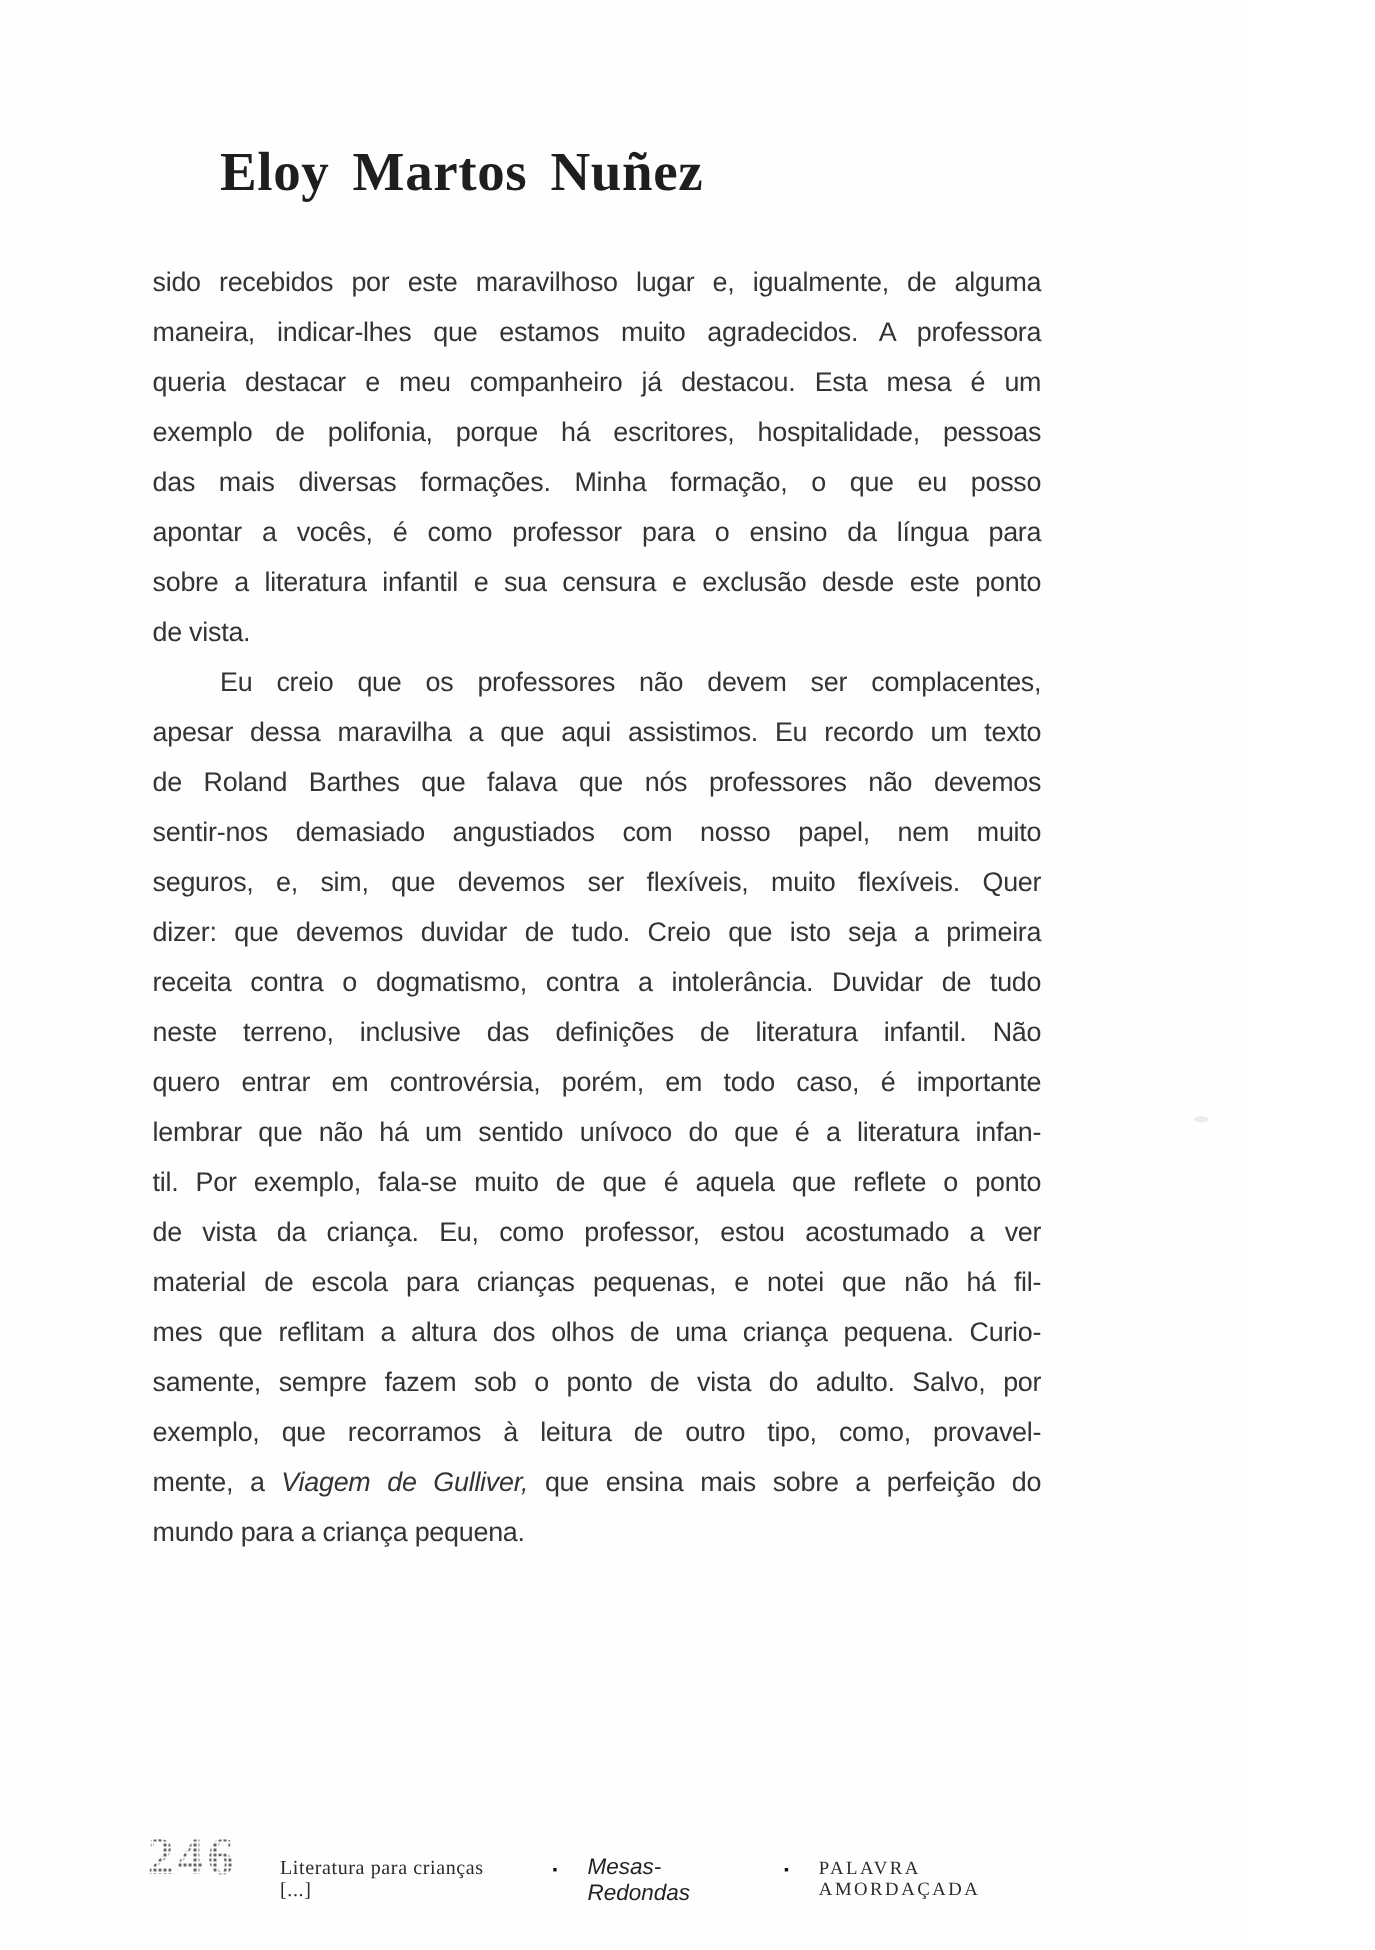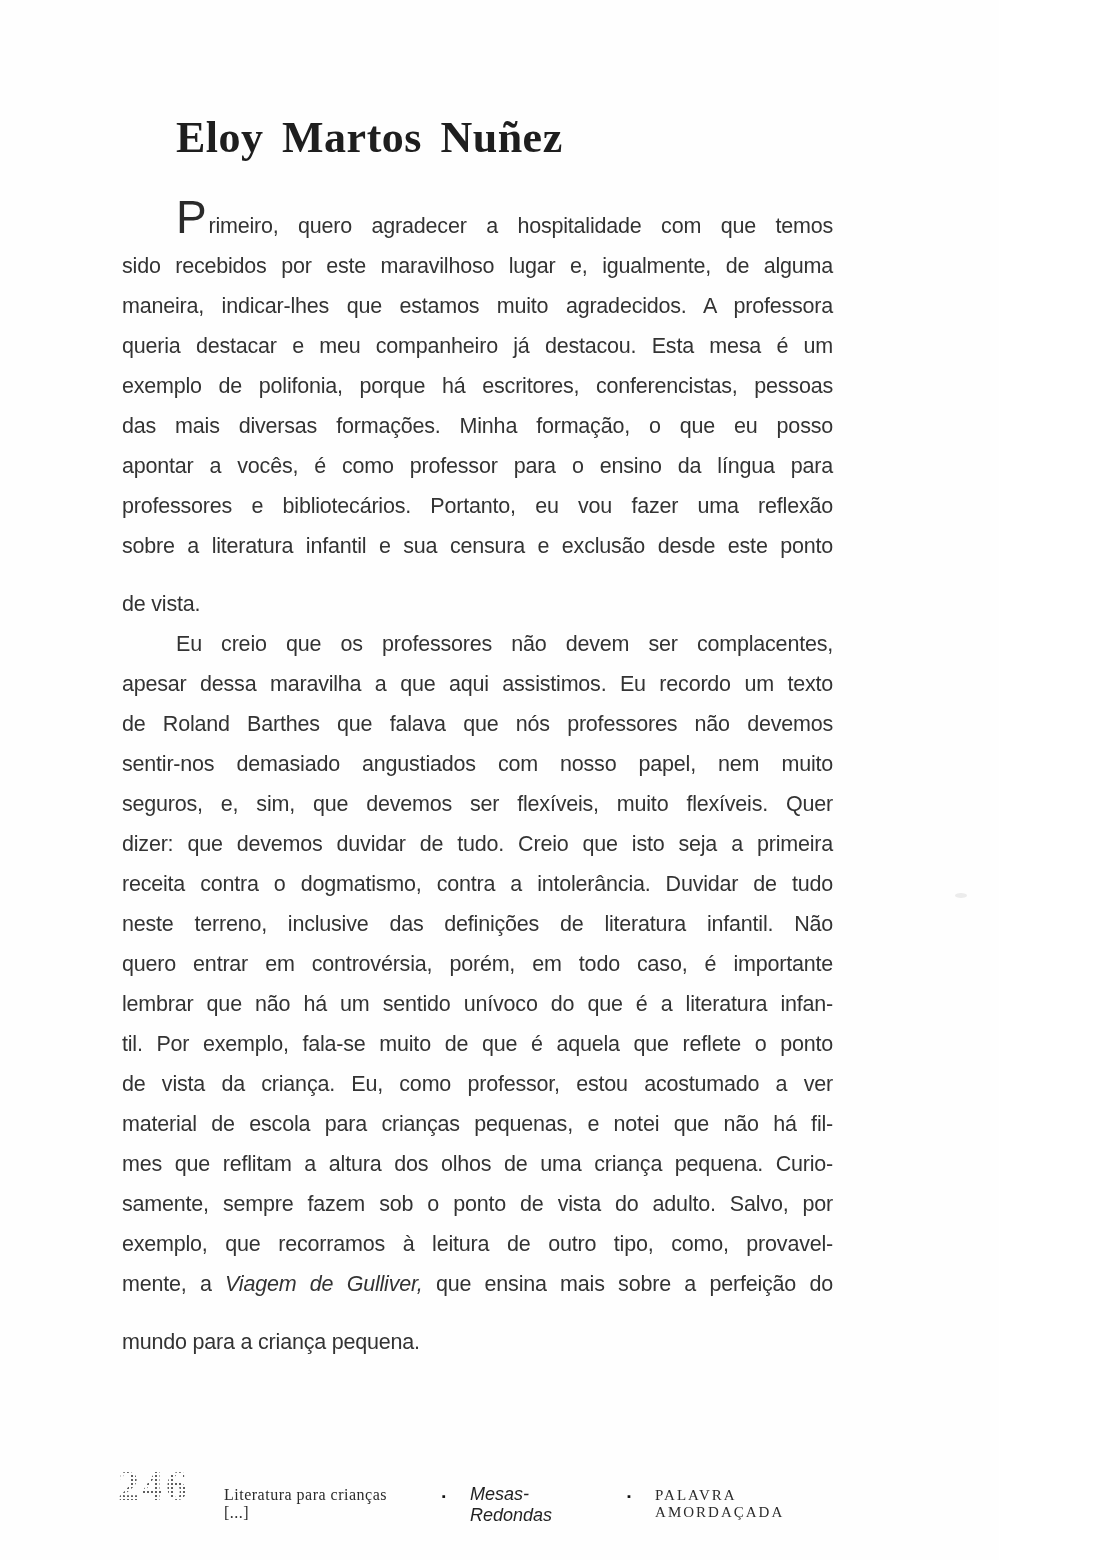--- a/index.html
+++ b/index.html
@@ -37,21 +37,21 @@
     color: #333333;
   }
   .line {
     height: 40px;
     line-height: 40px;
     text-align: justify;
     text-align-last: justify;
     white-space: normal;
   }
   .line.first { text-indent: 54px; }
-  .line.last  { text-align-last: left; margin-top: 18px; }
+  .line.last  { text-align-last: left; }
   .initial {
     font-size: 46px;
     line-height: 0;
     margin-right: 2px;
     color: #2b2b2b;
   }
   .italic { font-style: italic; }
 
   .footer {
     position: absolute;
@@ -116,28 +116,26 @@
 </style>
 </head>
 <body>
 
 <div class="page">
 
   <h1 class="title">Eloy Martos Nuñez</h1>
 
   <div class="body-text" id="body-text">
       <div class="paragraph">
-        <div class="line first"><span class="initial">P</span><span>rimeiro, quero agradecer a hospitalidade com que temos</span></div>
         <div class="line"><span>sido recebidos por este maravilhoso lugar e, igualmente, de alguma</span></div>
         <div class="line"><span>maneira, indicar-lhes que estamos muito agradecidos. A professora</span></div>
         <div class="line"><span>queria destacar e meu companheiro já destacou. Esta mesa é um</span></div>
-        <div class="line"><span>exemplo de polifonia, porque há escritores, conferencistas, pessoas</span></div>
+        <div class="line"><span>exemplo de polifonia, porque há escritores, hospitalidade, pessoas</span></div>
         <div class="line"><span>das mais diversas formações. Minha formação, o que eu posso</span></div>
         <div class="line"><span>apontar a vocês, é como professor para o ensino da língua para</span></div>
-        <div class="line"><span>professores e bibliotecários. Portanto, eu vou fazer uma reflexão</span></div>
         <div class="line"><span>sobre a literatura infantil e sua censura e exclusão desde este ponto</span></div>
         <div class="line last"><span>de vista.</span></div>
       </div>
       <div class="paragraph">
         <div class="line first"><span>Eu creio que os professores não devem ser complacentes,</span></div>
         <div class="line"><span>apesar dessa maravilha a que aqui assistimos. Eu recordo um texto</span></div>
         <div class="line"><span>de Roland Barthes que falava que nós professores não devemos</span></div>
         <div class="line"><span>sentir-nos demasiado angustiados com nosso papel, nem muito</span></div>
         <div class="line"><span>seguros, e, sim, que devemos ser flexíveis, muito flexíveis. Quer</span></div>
         <div class="line"><span>dizer: que devemos duvidar de tudo. Creio que isto seja a primeira</span></div>

